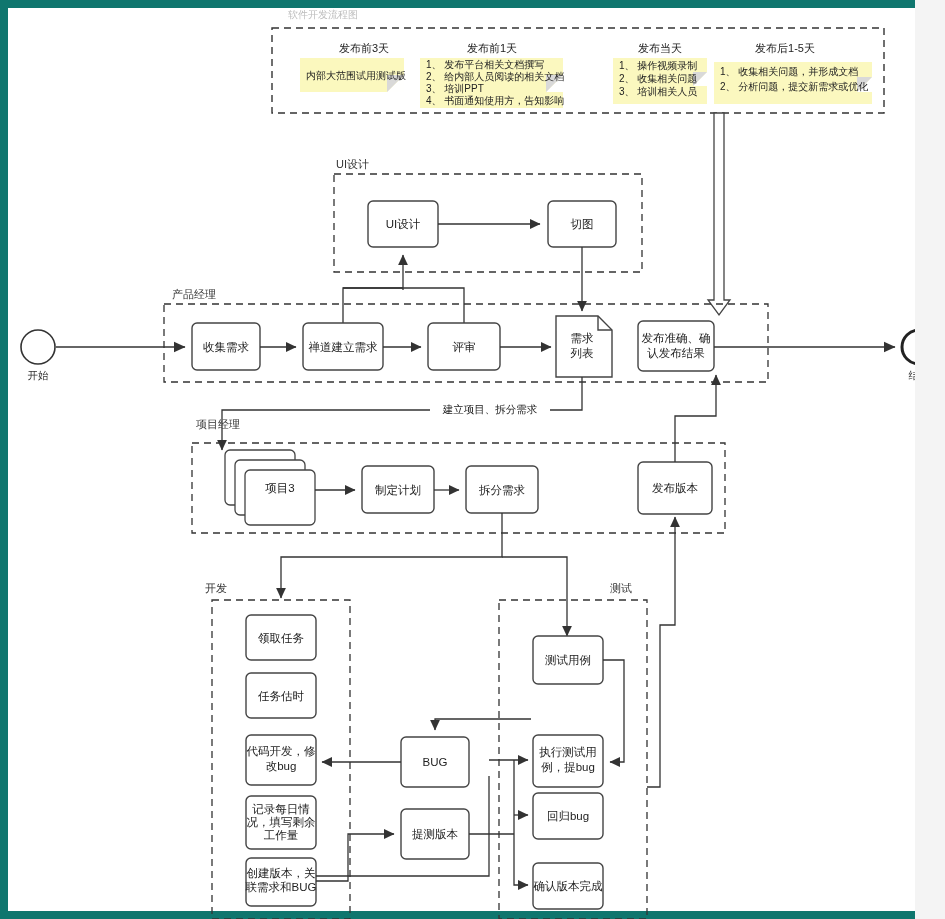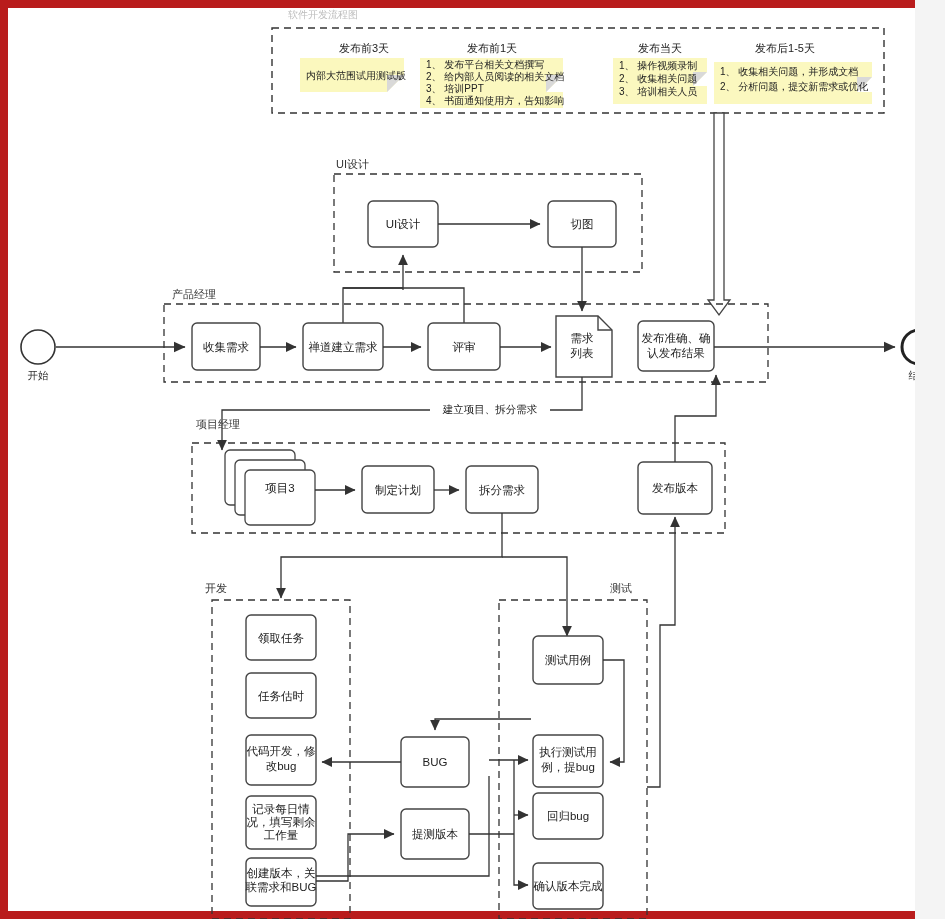--- a/index.html
+++ b/index.html
@@ -1,17 +1,17 @@
 <!DOCTYPE html>
 <html><head>
 <meta charset="utf-8">
 <style>
   html,body{margin:0;padding:0;background:#f4f4f4;}
   body{font-family:"Liberation Sans","DejaVu Sans",sans-serif;}
-  #canvas{position:relative;width:915px;height:919px;background:#b91c1c;overflow:hidden;}
+  #canvas{position:relative;width:915px;height:919px;background:#0f766e;overflow:hidden;}
   #sheet{position:absolute;left:8px;top:8px;width:929px;height:903px;background:#ffffff;}
   svg{position:absolute;left:0;top:0;width:945px;height:919px;}
   .lane-label{font-size:11px;fill:#333;}
   .node-text{font-size:11.5px;fill:#222;text-anchor:middle;}
   .edge-label{font-size:10.5px;fill:#222;text-anchor:middle;}
   .note-text{font-size:10px;fill:#222;}
   .note-title{font-size:11px;fill:#222;text-anchor:middle;}
   .term-text{font-size:10.5px;fill:#333;text-anchor:middle;}
   .title-text{font-size:10px;fill:#bdbdbd;}
 </style>

